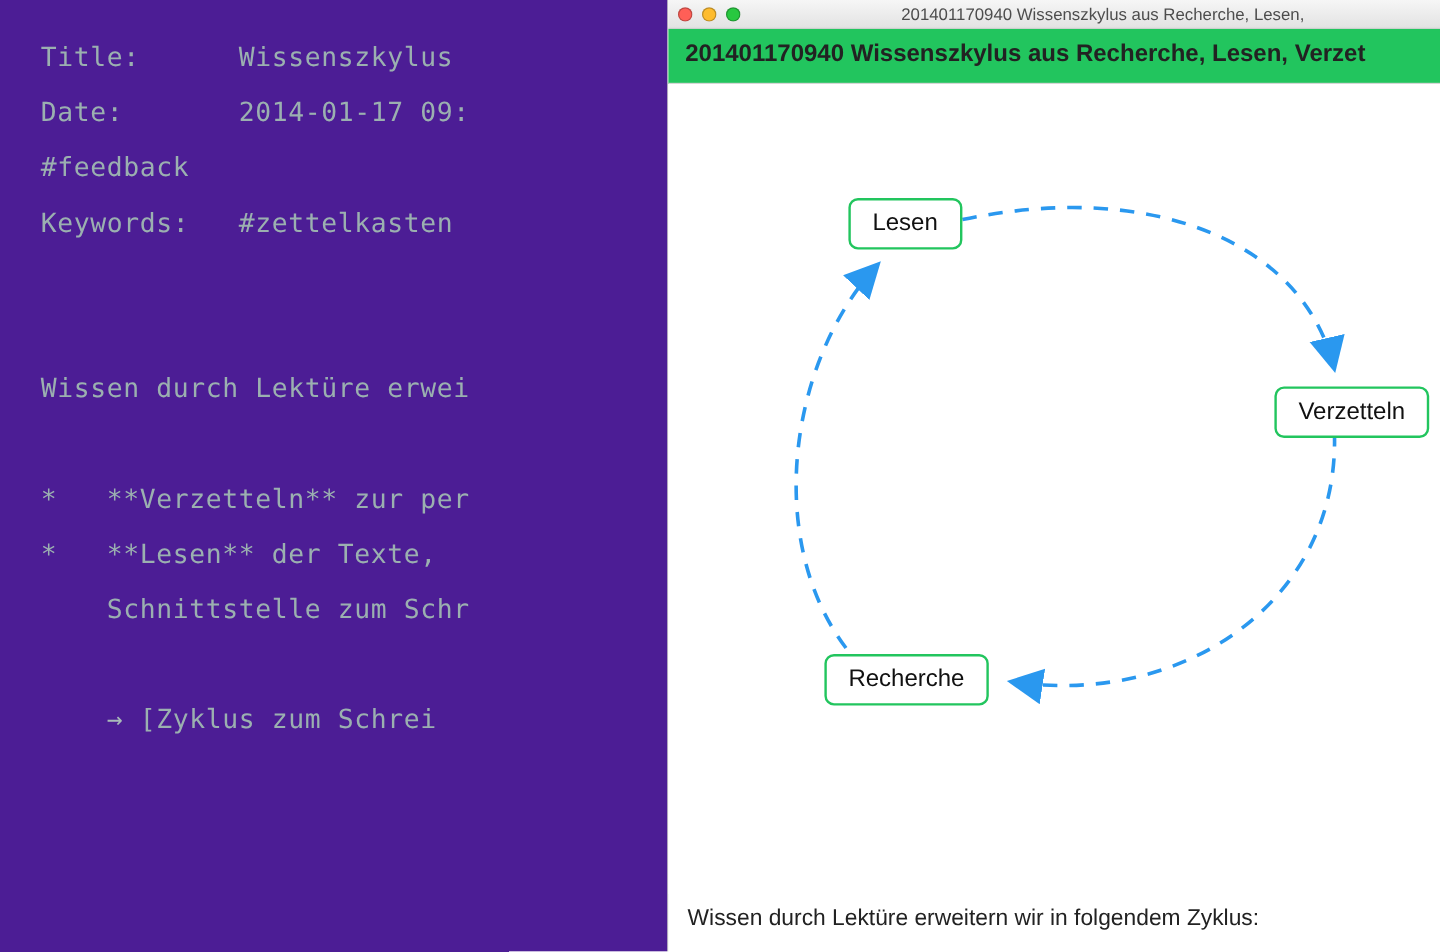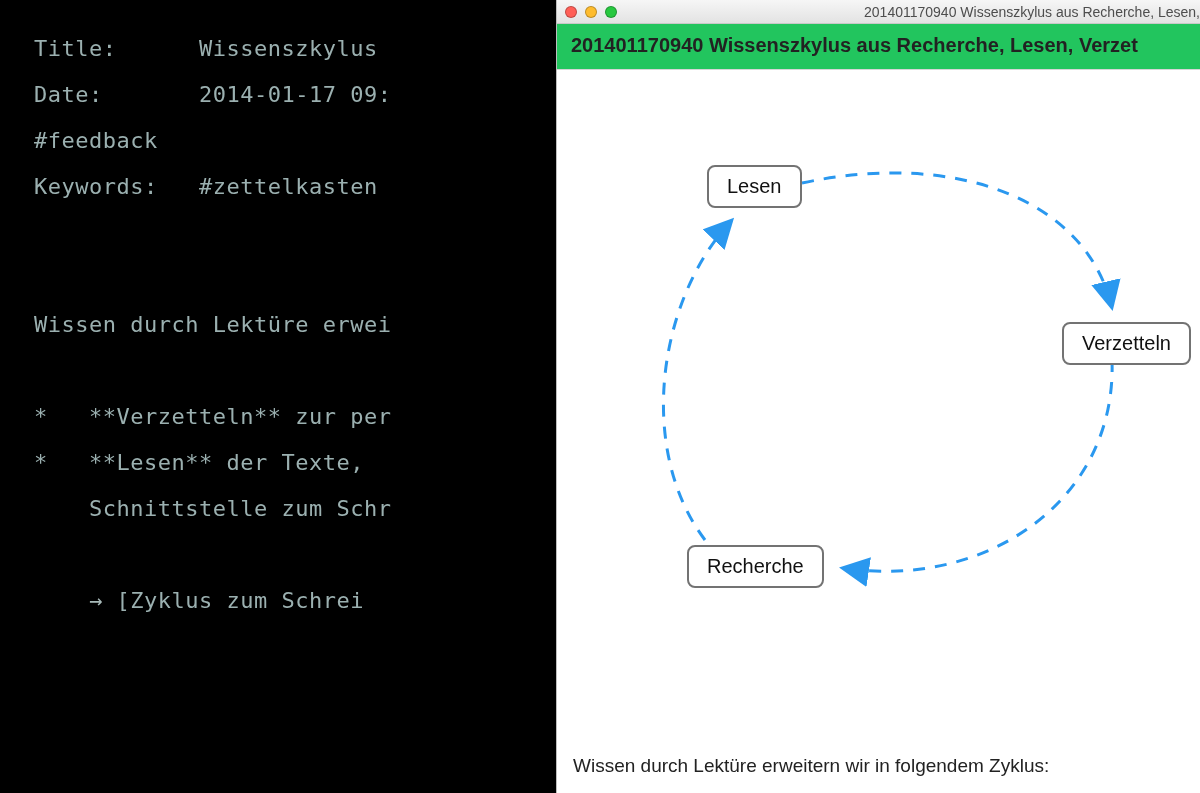--- a/index.html
+++ b/index.html
@@ -2,21 +2,21 @@
 <html><head>
 <meta charset="utf-8">
 <style>
   * { box-sizing: border-box; margin: 0; padding: 0; }
   html, body { width: 1200px; height: 793px; overflow: hidden; font-family: -apple-system, "Helvetica Neue", Arial, sans-serif; }
   .root { display: flex; width: 1200px; height: 793px; }
   
   .editor {
     width: 556px;
     height: 100%;
-    background: #000000;
+    background: #4c1d95;
     padding: 26px 0 0 34px;
     font-family: Menlo, Consolas, "DejaVu Sans Mono", monospace;
     font-size: 22px;
     line-height: 46px;
     color: #9bb0b0;
     position: relative;
     overflow: hidden;
     letter-spacing: 0.5px;
   }
   .editor .line { white-space: pre; }
@@ -48,21 +48,21 @@
     position: relative;
     font-size: 13px;
     color: #555;
   }
   .traffic { display: flex; gap: 8px; align-items: center; }
   .dot { width: 12px; height: 12px; border-radius: 50%; border: 1px solid rgba(0,0,0,0.25); }
   .dot.red { background: #ff5f57; }
   .dot.yellow { background: #febc2e; }
   .dot.green { background: #28c840; }
   .titlebar .title {
-    position: absolute; left: 0; right: 0; text-align: right;
+    position: absolute; left: 0; right: 0; text-align: center;
     font-size: 14px; color: #4d4d4d;
     pointer-events: none;
     white-space: nowrap; overflow: hidden;
     padding-left: 81px;
   }
   .doc-title-row {
     background: #22c55e;
     border-bottom: 1px solid #d6d6d6;
     padding: 10px 14px 12px 14px;
     font-size: 20px;
@@ -73,21 +73,21 @@
   }
   .diagram-wrap {
     flex: 1;
     position: relative;
     background: #fff;
   }
   .diagram-wrap svg { position:absolute; top:0; left:0; }
   .node {
     position: absolute;
     background: #fff;
-    border: 2px solid #737373;
+    border: 2px solid #22c55e;
     border-radius: 8px;
     padding: 8px 18px;
     font-size: 20px;
     color: #111;
   }
   .body-text {
     padding: 10px 16px 16px 16px;
     font-size: 19px;
     color: #222;
     white-space: nowrap;

